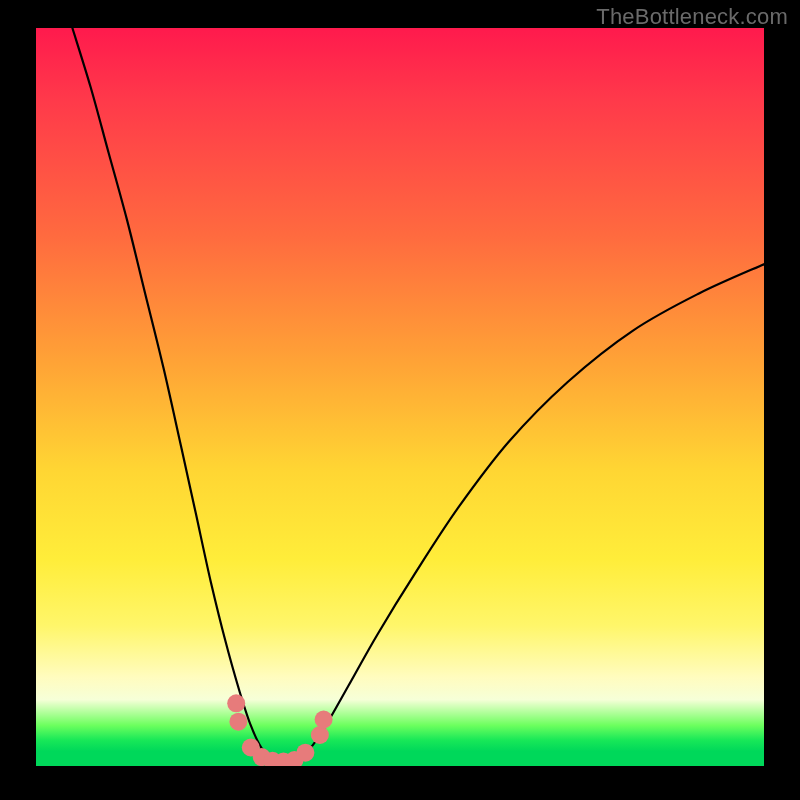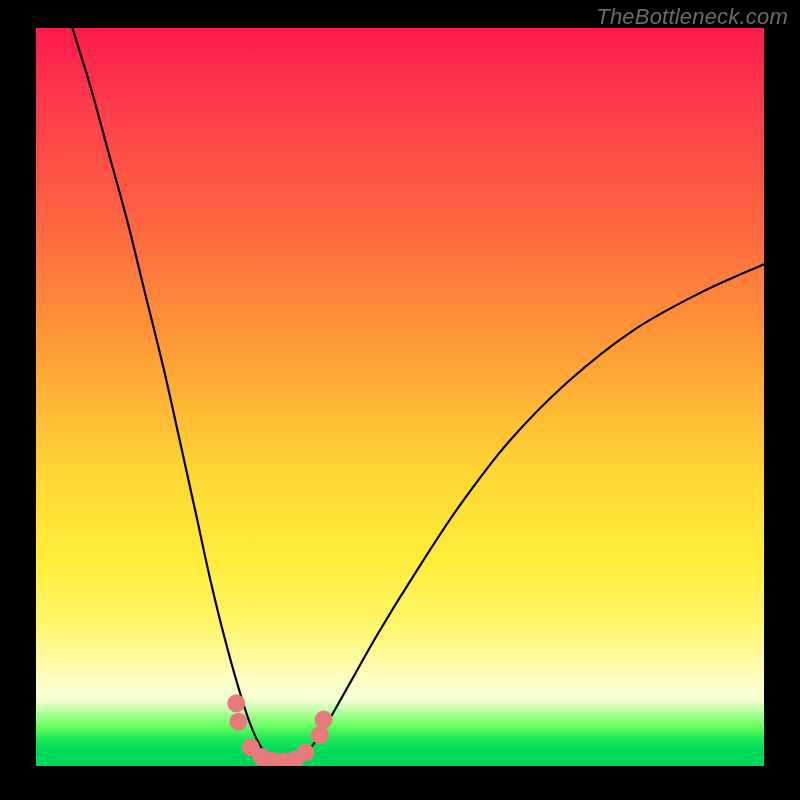--- a/index.html
+++ b/index.html
@@ -9,21 +9,20 @@
     height: 800px;
     overflow: hidden;
     background: #000;
     font-family: Arial, Helvetica, sans-serif;
   }
   .frame {
     position: absolute;
     left: 0; top: 0;
     width: 800px; height: 648px;
     background: #000;
-    font-style: italic;
   }
   .plot {
     position: absolute;
     left: 36px;
     top: 28px;
     width: 728px;
     height: 738px;
     
     background: linear-gradient(
       to bottom,

